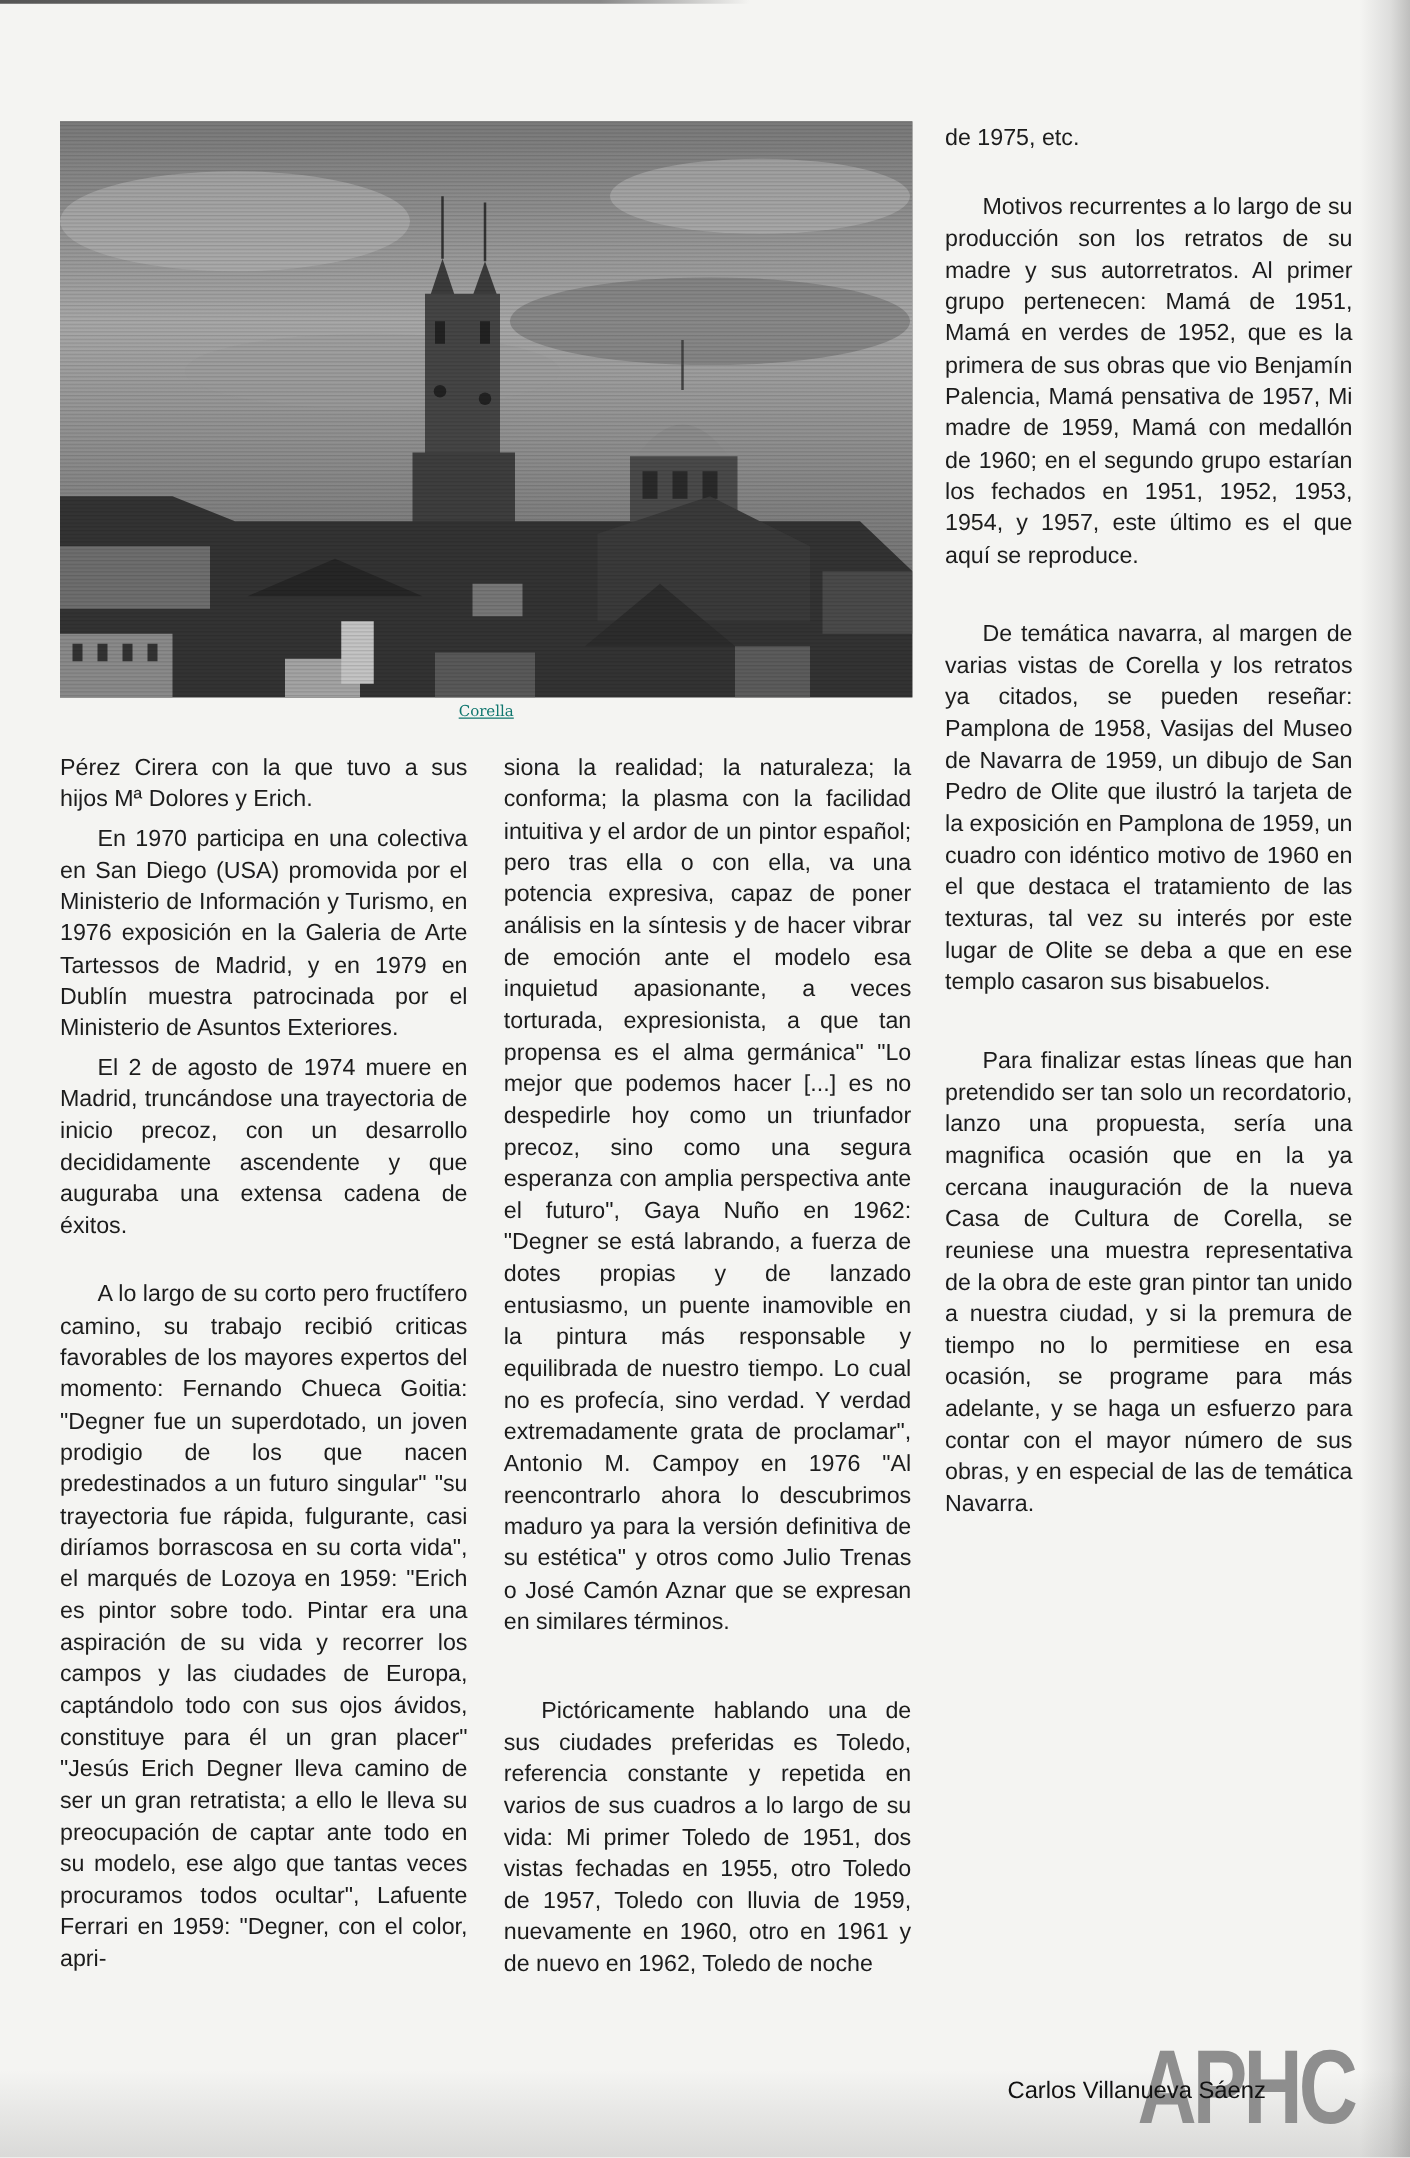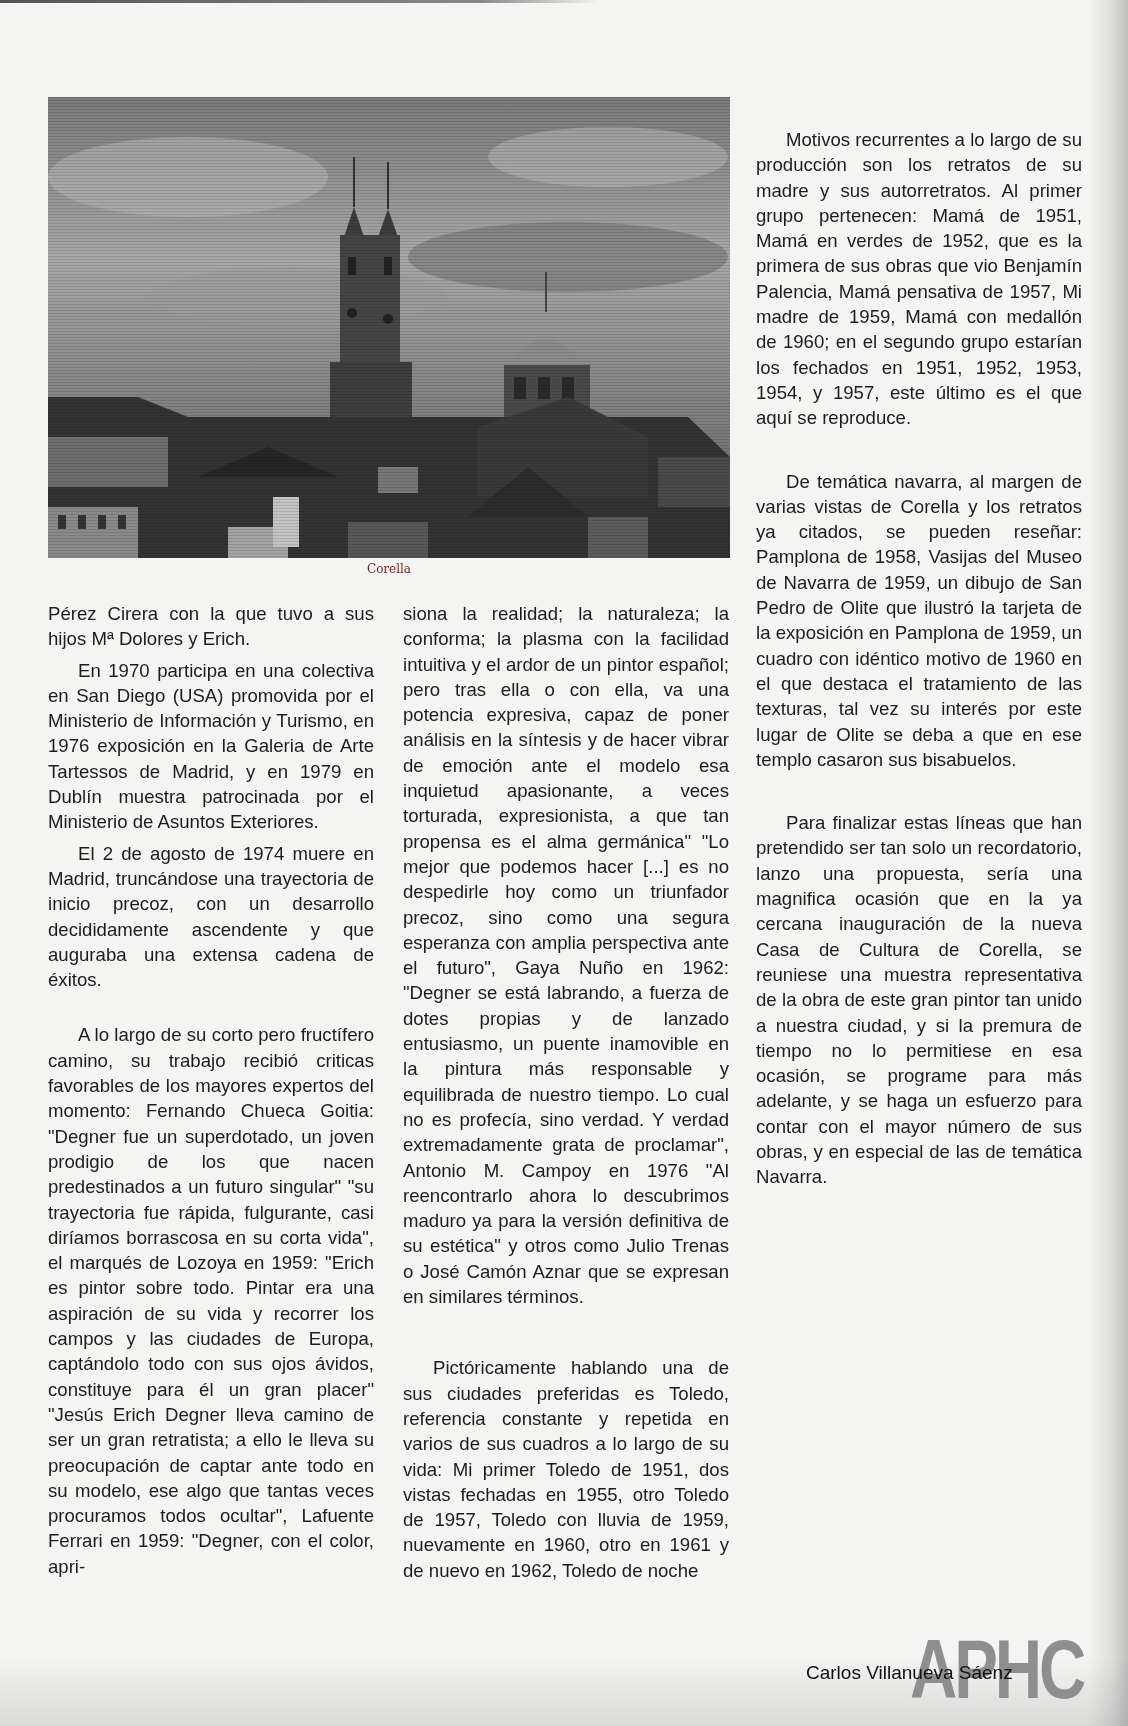--- a/index.html
+++ b/index.html
@@ -21,21 +21,21 @@
     position: absolute; left: 0; bottom: 0; width: 1128px; height: 70px;
     background: linear-gradient(180deg, rgba(0,0,0,0) 0%, rgba(110,110,110,0.2) 100%);
   }
   .painting {
     position: absolute; left: 48px; top: 97px; width: 682px; height: 461px;
     background: #6d6d6d; overflow: hidden;
   }
   .painting svg { display: block; width: 100%; height: 100%; }
   .caption {
     position: absolute; left: 48px; top: 562px; width: 682px; text-align: center;
-    font-family: "DejaVu Serif", serif; font-size: 12px; color: #7f1d1d;
+    font-family: "DejaVu Serif", serif; font-size: 12px; color: #0f766e; text-decoration: underline;
   }
   .col {
     position: absolute; font-size: 18.6px; line-height: 25.3px;
     text-align: justify; hyphens: manual;
   }
   .col p { margin: 0; text-indent: 30px; }
   .col p.noindent { text-indent: 0; }
   .col p.gap-s { margin-top: 6px; }
   .col p.gap-l { margin-top: 30px; }
   .col1 { left: 48px; top: 601px; width: 326px; }
@@ -130,20 +130,21 @@
     <p class="gap-s">El 2 de agosto de 1974 muere en Madrid, truncándose una trayectoria de inicio precoz, con un desarrollo decididamente ascendente y que auguraba una extensa cadena de éxitos.</p>
     <p class="gap-l"><span>A lo largo de su corto pero fructífero camino, su trabajo recibió criticas favorables de los mayores expertos del momento: Fernando Chueca Goitia: </span><span class="q">"Degner fue un superdotado, un joven prodigio de los que nacen predestinados a un futuro singular" "su trayectoria fue rápida, fulgurante, casi diríamos borrascosa en su corta vida"</span><span>, el marqués de Lozoya en 1959: </span><span class="q">"Erich es pintor sobre todo. Pintar era una aspiración de su vida y recorrer los campos y las ciudades de Europa, captándolo todo con sus ojos ávidos, constituye para él un gran placer" "Jesús Erich Degner lleva camino de ser un gran retratista; a ello le lleva su preocupación de captar ante todo en su modelo, ese algo que tantas veces procuramos todos ocultar"</span><span>, Lafuente Ferrari en 1959: </span><span class="q">"Degner, con el color, apri-</span></p>
   </div>
 
   <div class="col col2">
     <p class="noindent"><span class="q">siona la realidad; la naturaleza; la conforma; la plasma con la facilidad intuitiva y el ardor de un pintor español; pero tras ella o con ella, va una potencia expresiva, capaz de poner análisis en la síntesis y de hacer vibrar de emoción ante el modelo esa inquietud apasionante, a veces torturada, expresionista, a que tan propensa es el alma germánica" "Lo mejor que podemos hacer [...] es no despedirle hoy como un triunfador precoz, sino como una segura esperanza con amplia perspectiva ante el futuro"</span><span>, Gaya Nuño en 1962: </span><span class="q">"Degner se está labrando, a fuerza de dotes propias y de lanzado entusiasmo, un puente inamovible en la pintura más responsable y equilibrada de nuestro tiempo. Lo cual no es profecía, sino verdad. Y verdad extremadamente grata de proclamar"</span><span>, Antonio M. Campoy en 1976 </span><span class="q">"Al reencontrarlo ahora lo descubrimos maduro ya para la versión definitiva de su estética"</span><span> y otros como Julio Trenas o José Camón Aznar que se expresan en similares términos.</span></p>
     <p class="gap-l" style="margin-top:46px">Pictóricamente hablando una de sus ciudades preferidas es Toledo, referencia constante y repetida en varios de sus cuadros a lo largo de su vida: Mi primer Toledo de 1951, dos vistas fechadas en 1955, otro Toledo de 1957, Toledo con lluvia de 1959, nuevamente en 1960, otro en 1961 y de nuevo en 1962, Toledo de noche</p>
   </div>
 
   <div class="col col3">
+    <p class="noindent">de 1975, etc.</p>
     <p class="gap-l">Motivos recurrentes a lo largo de su producción son los retratos de su madre y sus autorretratos. Al primer grupo pertenecen: Mamá de 1951, Mamá en verdes de 1952, que es la primera de sus obras que vio Benjamín Palencia, Mamá pensativa de 1957, Mi madre de 1959, Mamá con medallón de 1960; en el segundo grupo estarían los fechados en 1951, 1952, 1953, 1954, y 1957, este último es el que aquí se reproduce.</p>
     <p class="gap-l" style="margin-top:38px">De temática navarra, al margen de varias vistas de Corella y los retratos ya citados, se pueden reseñar: Pamplona de 1958, Vasijas del Museo de Navarra de 1959, un dibujo de San Pedro de Olite que ilustró la tarjeta de la exposición en Pamplona de 1959, un cuadro con idéntico motivo de 1960 en el que destaca el tratamiento de las texturas, tal vez su interés por este lugar de Olite se deba a que en ese templo casaron sus bisabuelos.</p>
     <p class="gap-l" style="margin-top:38px">Para finalizar estas líneas que han pretendido ser tan solo un recordatorio, lanzo una propuesta, sería una magnifica ocasión que en la ya cercana inauguración de la nueva Casa de Cultura de Corella, se reuniese una muestra representativa de la obra de este gran pintor tan unido a nuestra ciudad, y si la premura de tiempo no lo permitiese en esa ocasión, se programe para más adelante, y se haga un esfuerzo para contar con el mayor número de sus obras, y en especial de las de temática Navarra.</p>
   </div>
 </article>
 
 <div class="author-block">
   <div class="logo">APHC</div>
   <div class="author">Carlos Villanueva Sáenz</div>
 </div>

